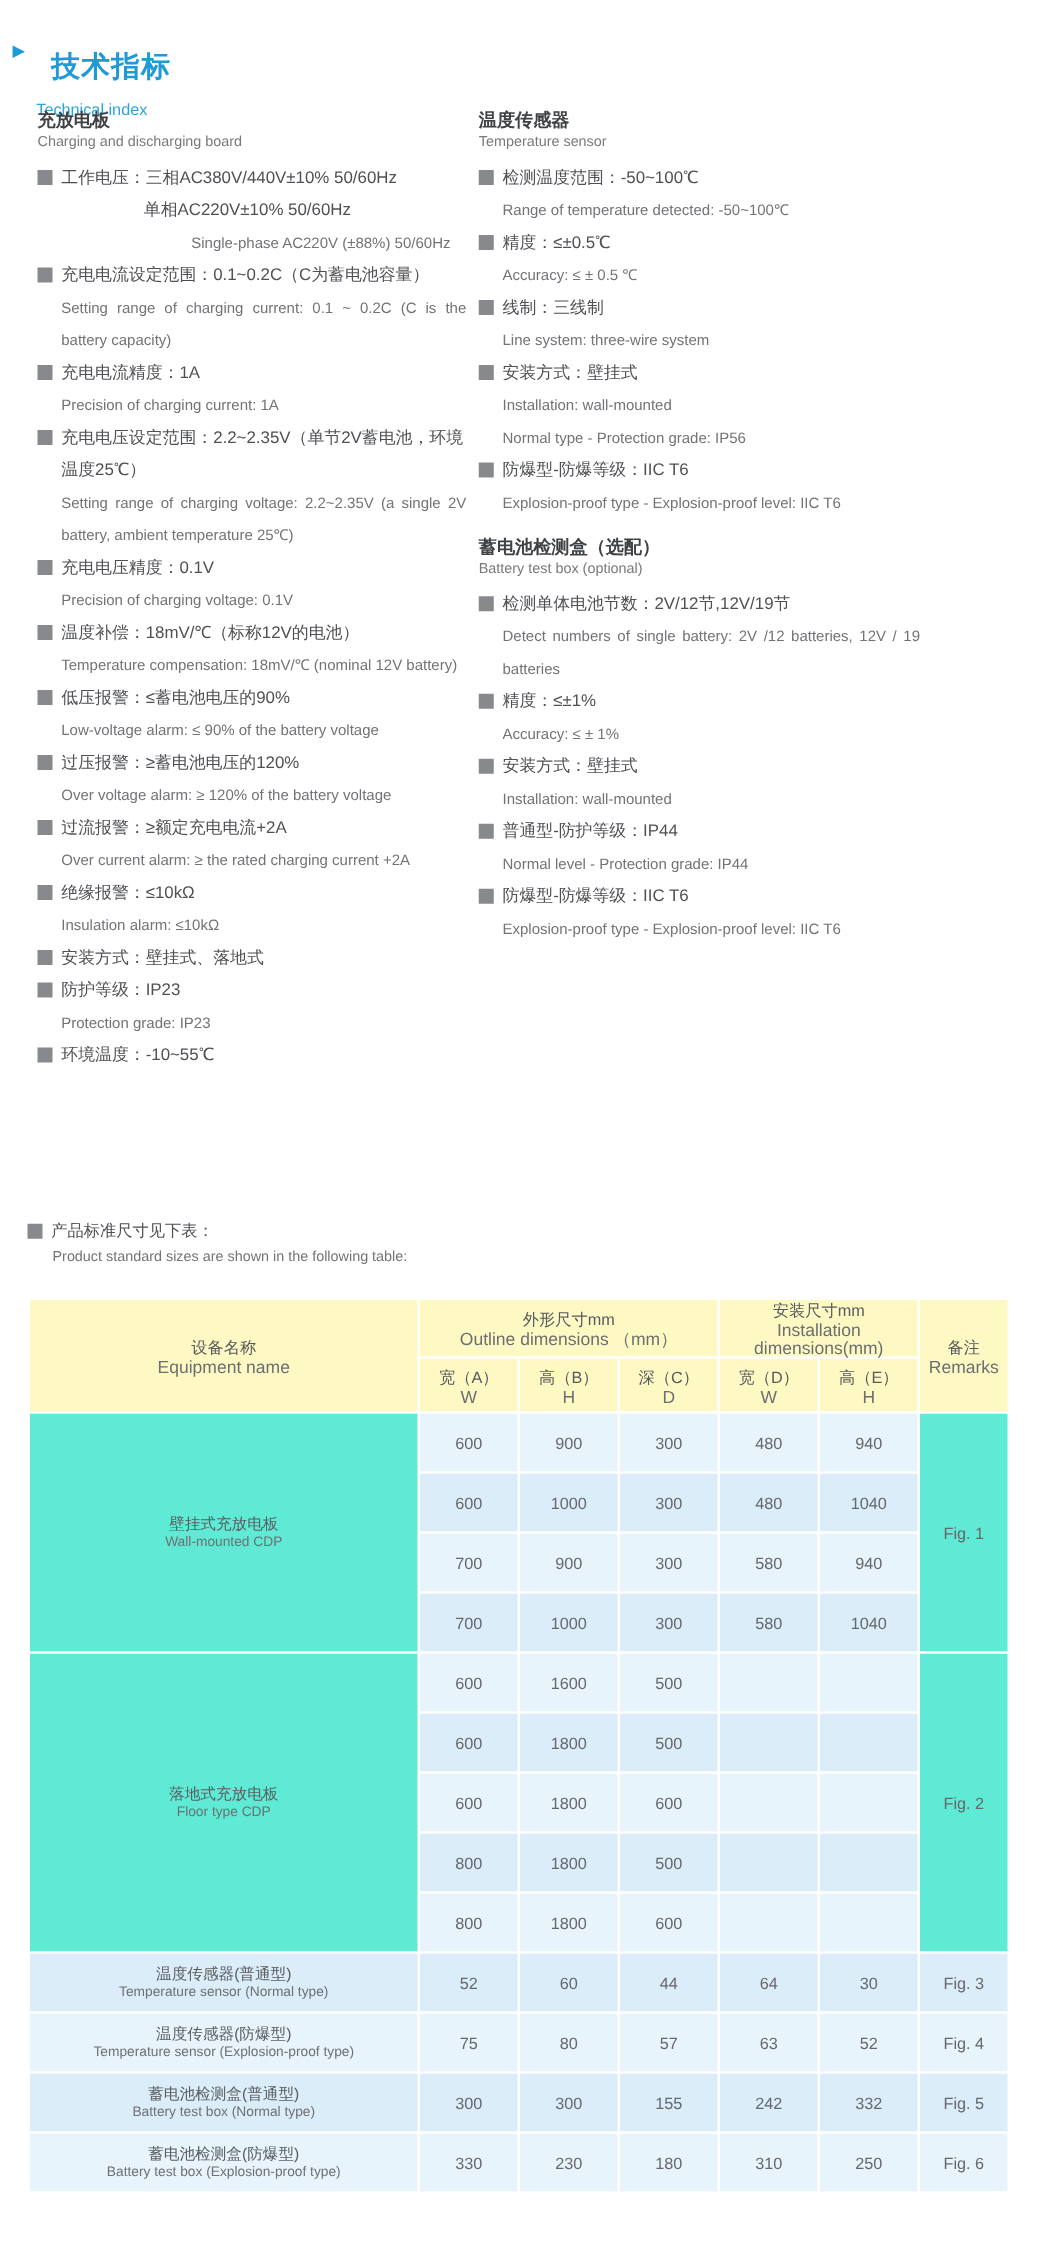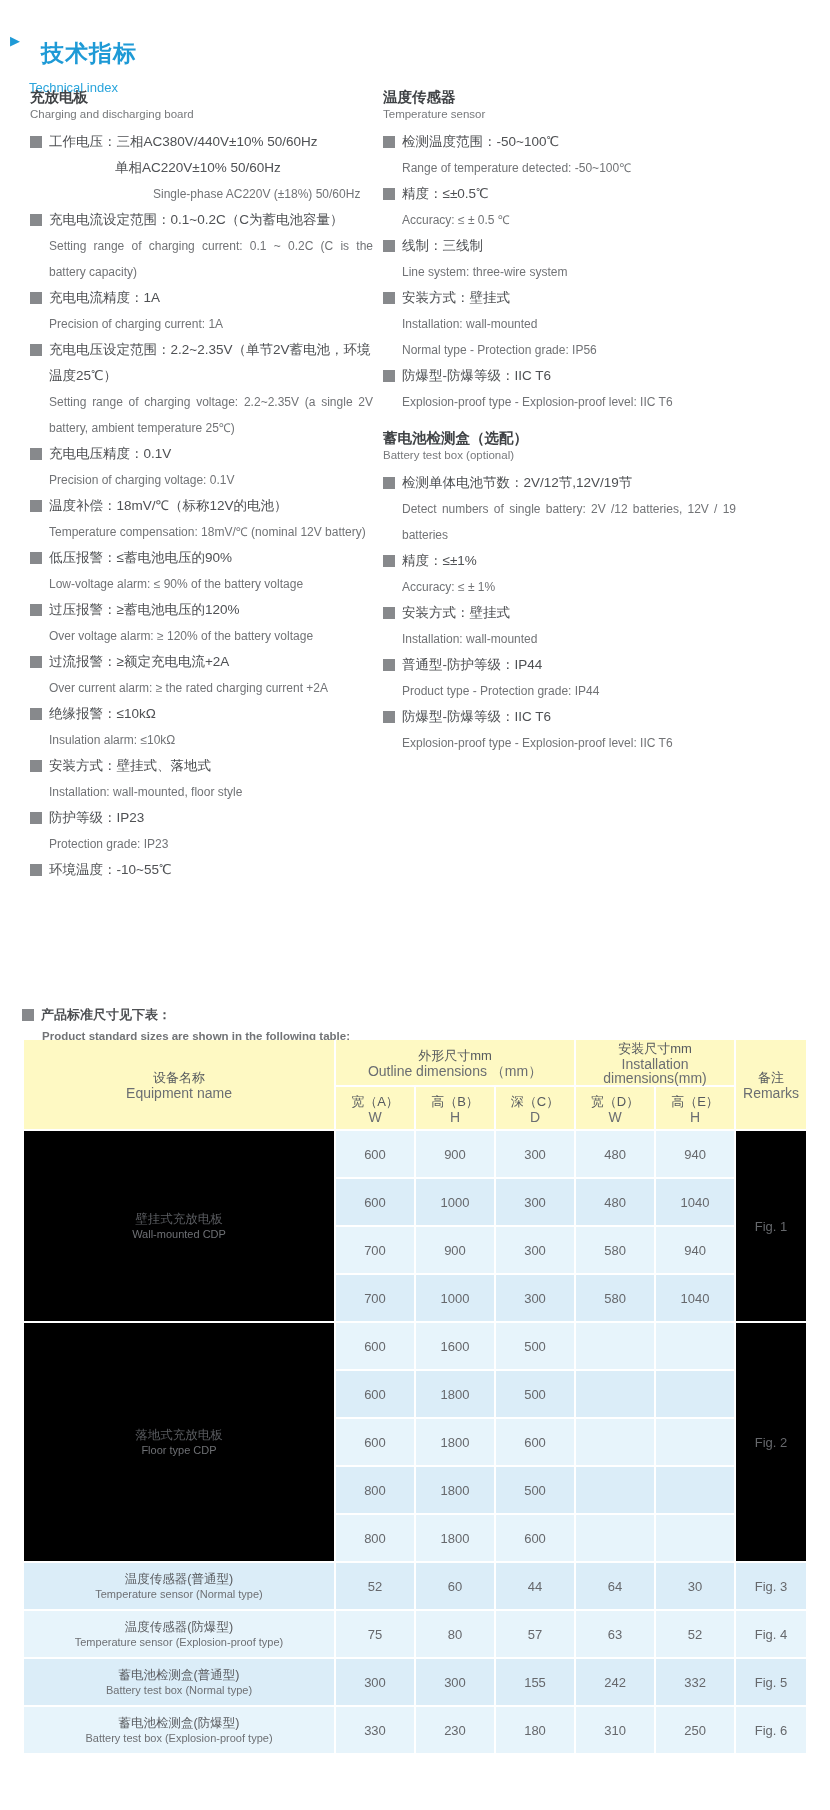--- a/index.html
+++ b/index.html
@@ -20,39 +20,39 @@
   #col-right { left:383px; width:353px; }
   .section + .section { margin-top:14px; }
   .section-title-zh { font-size:14.5px; font-weight:bold; color:#3f4245; line-height:19px; }
   .section-title-en { font-size:11.5px; color:#77797c; line-height:15px; margin-bottom:7px; }
   .zh-line { position:relative; padding-left:19px; font-size:13.5px; color:#4e5053; line-height:26px; }
   .bullet { position:absolute; left:0; top:7px; width:12px; height:12px; background:#87898c; }
   .zh-extra { padding-left:85px; font-size:13.5px; color:#4e5053; line-height:26px; }
   .en-line { padding-left:19px; font-size:12px; color:#717376; line-height:26px; text-align:justify; }
   .en-extra { padding-left:123px; font-size:12px; color:#717376; line-height:26px; }
   
-  .table-note { position:absolute; left:22px; top:1004px; width:600px;font-weight:bold; }
+  .table-note { position:absolute; left:22px; top:974px; width:600px; }
   .table-note .zh-line { font-size:13px; line-height:22px; }
   .table-note .bullet { top:5px; }
   .note-en { padding-left:20px; font-size:11.5px; color:#717376; line-height:20px; }
   
   #size-table {
     position:absolute; left:22px; top:1038px; width:786px;
     border-collapse:separate; border-spacing:2px; table-layout:fixed;
   }
   #size-table th, #size-table td { padding:0; text-align:center; vertical-align:middle; }
   #size-table th { background:#fef9c3; font-weight:normal; }
   .th-zh { font-size:13px; color:#565a5e; line-height:17px; }
   .th-en { font-size:14px; color:#6b6e72; line-height:14px; }
   tr.hdr1 th { height:44px; }
   tr.hdr2 th { height:42px; }
   #size-table tbody td { height:46px; font-size:13px; color:#66686c; }
   td.cell-light { background:#e7f4fb; }
   td.cell-dark  { background:#dbedf8; }
-  td.cell-span  { background:#000000; }
+  td.cell-span  { background:#5eead4; }
   .name-zh { font-size:12.5px; color:#5a5c60; line-height:16px; }
   .name-en { font-size:11px; color:#6e7074; line-height:15px; }
   .remark-cell { font-size:12px; color:#5a5c60; }
 </style>
 </head>
 <body>
 
 <div class="header">
   <span class="tri">▶</span>
   <div>
@@ -61,21 +61,21 @@
   </div>
 </div>
 
 <div id="col-left" class="spec-col">
     <div class="section">
       <div class="section-title-zh">充放电板</div>
       <div class="section-title-en">Charging and discharging board</div>
       <div class="spec-item">
         <div class="zh-line"><span class="bullet"></span><span class="zh-text">工作电压：三相AC380V/440V±10%  50/60Hz</span></div>
         <div class="zh-extra">单相AC220V±10%  50/60Hz</div>
-        <div class="en-extra">Single-phase AC220V (±18%) 50/60Hz</div>
+        <div class="en-extra">Single-phase AC220V (±88%) 50/60Hz</div>
       </div>
       <div class="spec-item">
         <div class="zh-line"><span class="bullet"></span><span class="zh-text">充电电流设定范围：0.1~0.2C（C为蓄电池容量）</span></div>
         <div class="en-line">Setting range of charging current: 0.1 ~ 0.2C (C is the battery capacity)</div>
       </div>
       <div class="spec-item">
         <div class="zh-line"><span class="bullet"></span><span class="zh-text">充电电流精度：1A</span></div>
         <div class="en-line">Precision of charging current: 1A</div>
       </div>
       <div class="spec-item">
@@ -101,21 +101,20 @@
       <div class="spec-item">
         <div class="zh-line"><span class="bullet"></span><span class="zh-text">过流报警：≥额定充电电流+2A</span></div>
         <div class="en-line">Over current alarm: ≥ the rated charging current +2A</div>
       </div>
       <div class="spec-item">
         <div class="zh-line"><span class="bullet"></span><span class="zh-text">绝缘报警：≤10kΩ</span></div>
         <div class="en-line">Insulation alarm: ≤10kΩ</div>
       </div>
       <div class="spec-item">
         <div class="zh-line"><span class="bullet"></span><span class="zh-text">安装方式：壁挂式、落地式</span></div>
-        <div class="en-line">Installation: wall-mounted, floor style</div>
       </div>
       <div class="spec-item">
         <div class="zh-line"><span class="bullet"></span><span class="zh-text">防护等级：IP23</span></div>
         <div class="en-line">Protection grade: IP23</div>
       </div>
       <div class="spec-item">
         <div class="zh-line"><span class="bullet"></span><span class="zh-text">环境温度：-10~55℃</span></div>
       </div>
     </div>
   </div>
@@ -157,21 +156,21 @@
       <div class="spec-item">
         <div class="zh-line"><span class="bullet"></span><span class="zh-text">精度：≤±1%</span></div>
         <div class="en-line">Accuracy: ≤ ± 1%</div>
       </div>
       <div class="spec-item">
         <div class="zh-line"><span class="bullet"></span><span class="zh-text">安装方式：壁挂式</span></div>
         <div class="en-line">Installation: wall-mounted</div>
       </div>
       <div class="spec-item">
         <div class="zh-line"><span class="bullet"></span><span class="zh-text">普通型-防护等级：IP44</span></div>
-        <div class="en-line">Product type - Protection grade: IP44</div>
+        <div class="en-line">Normal level - Protection grade: IP44</div>
       </div>
       <div class="spec-item">
         <div class="zh-line"><span class="bullet"></span><span class="zh-text">防爆型-防爆等级：IIC T6</span></div>
         <div class="en-line">Explosion-proof type - Explosion-proof level: IIC T6</div>
       </div>
     </div>
   </div>
 
 <div class="table-note">
   <div class="zh-line">

